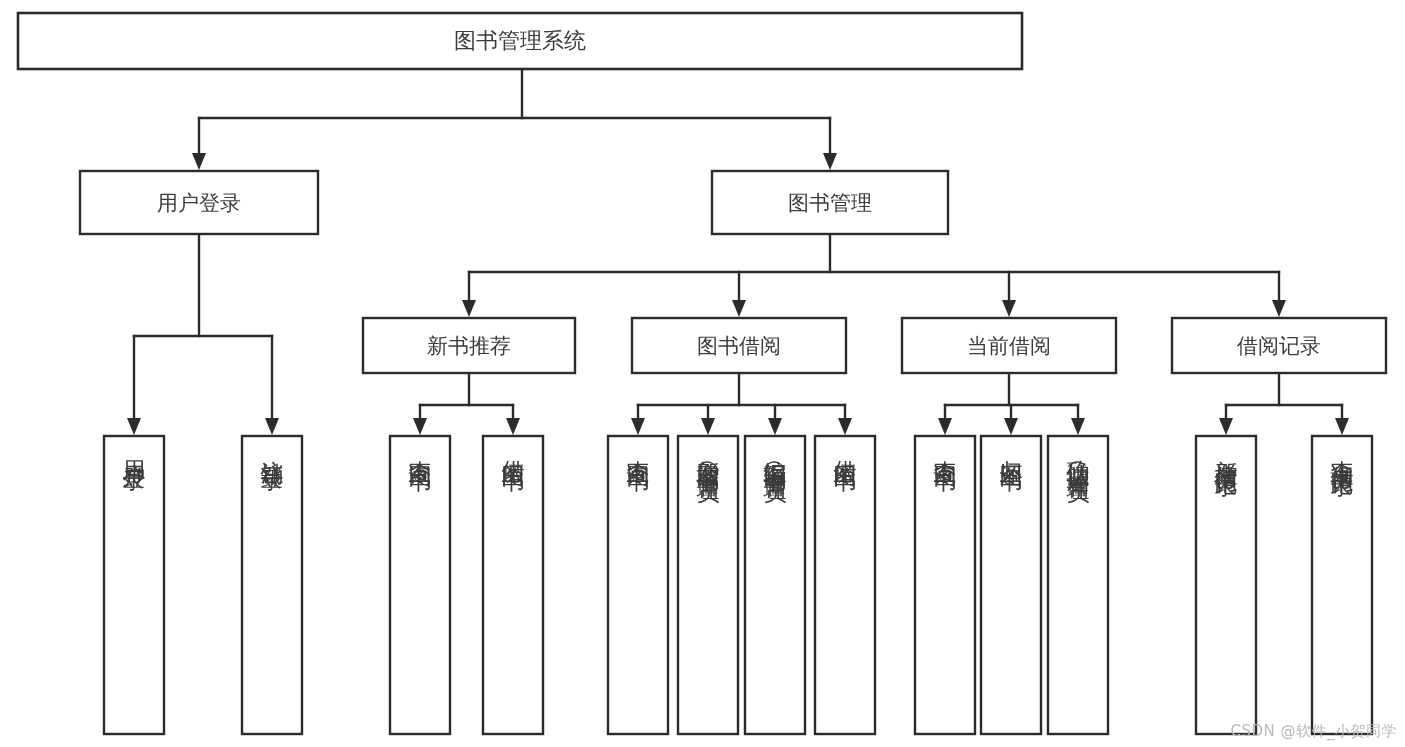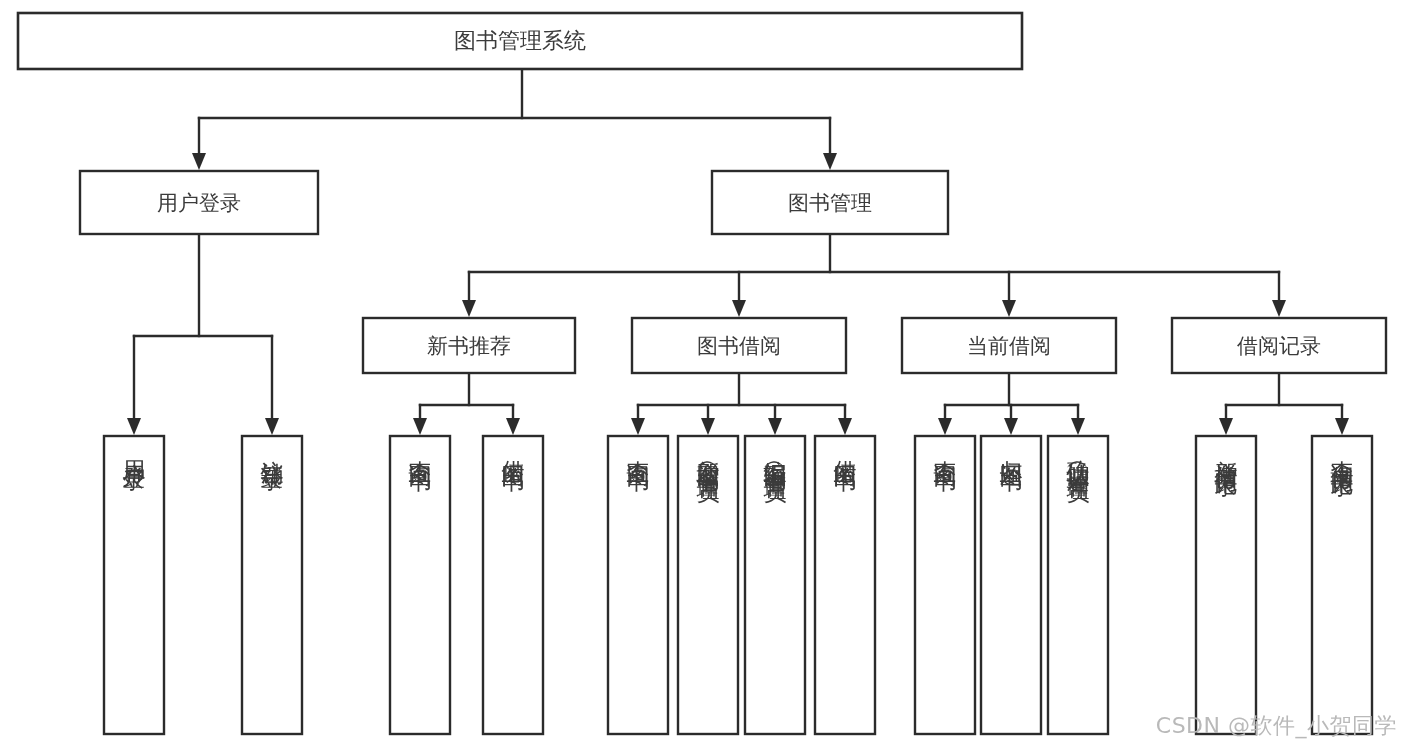--- a/index.html
+++ b/index.html
@@ -73,21 +73,21 @@
     line-height: 1.18;
     letter-spacing: 3px;
     color: #3b3b3b;
     white-space: nowrap;
   }
   .watermark {
     position: absolute;
     right: 8px;
     bottom: 6px;
     font-family: "DejaVu Sans", "Liberation Sans", sans-serif;
-    font-size: 22px;
+    font-size: 15px;
     color: #b9b9b9;
     white-space: nowrap;
     letter-spacing: 0.5px;
   }
 </style>
 </head>
 <body>
 
 <div id="diagram-root">
 

